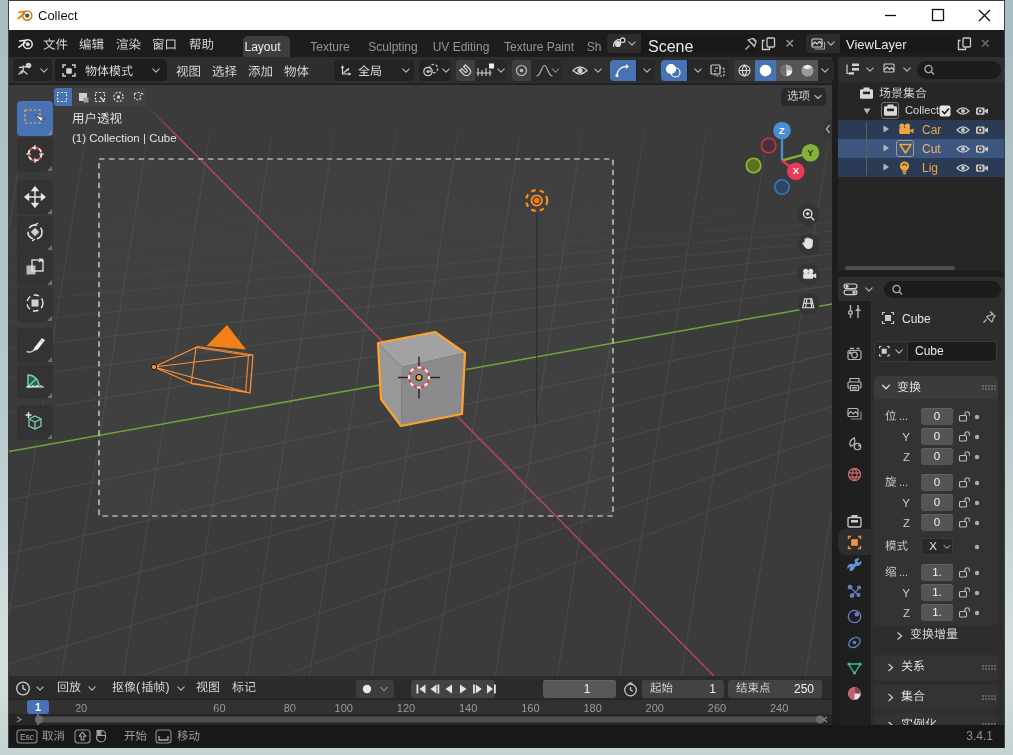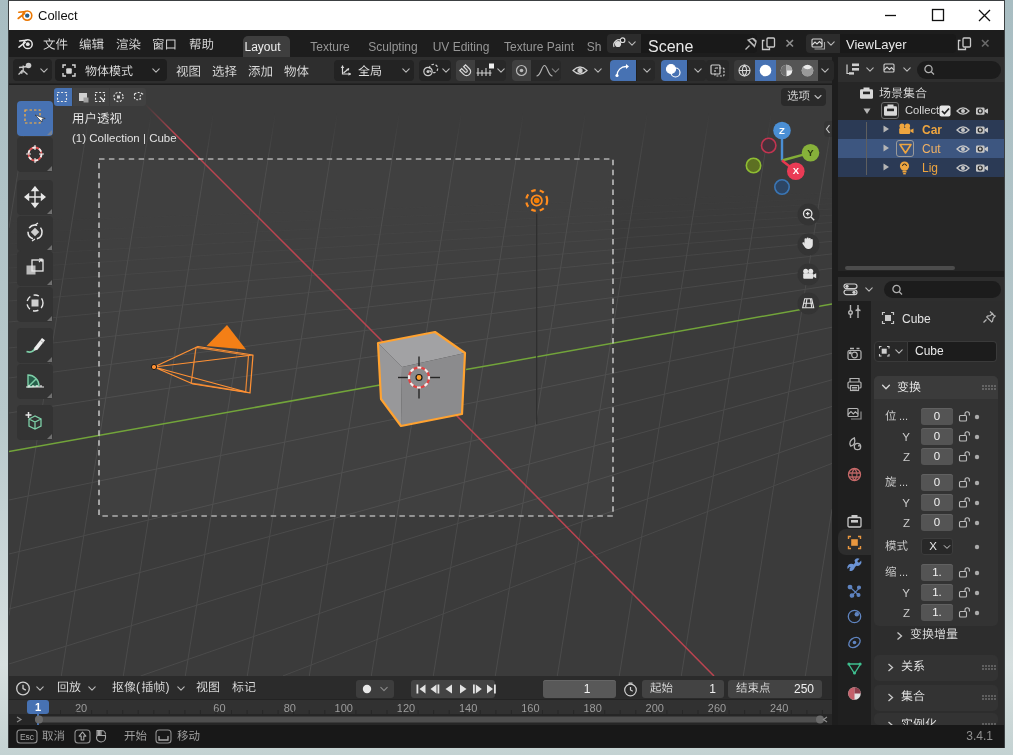--- a/index.html
+++ b/index.html
@@ -372,21 +372,21 @@
     <path d="M2.5 1.5 L8 5 L2.5 8.5 z" fill="#b5b5b5"></path>
   </svg>
 <svg style="position:absolute;left:897px;top:122px;" width="18" height="15" viewBox="0 0 18 15">
     <g fill="#eea53f">
       <circle cx="5" cy="4" r="2.6"></circle>
       <circle cx="10.5" cy="4" r="2.6"></circle>
 <rect x="2.2" y="6" width="11" height="6" rx="1.2"></rect>
       <path d="M13.4 8 L16.5 6.4 v4.8 L13.4 9.6 z"></path>
     </g>
   </svg>
-<div style="position:absolute;left:922px;top:123px;font-size:12px;color:#eea53f;font-weight:700;white-space:pre;line-height:1.2">Car</div>
+<div style="position:absolute;left:922px;top:123px;font-size:12px;color:#eea53f;font-weight:400;white-space:pre;line-height:1.2">Car</div>
 <svg style="position:absolute;left:955px;top:123px;" width="16" height="14" viewBox="0 0 16 14">
     <path d="M2 7 q6 -6.4 12 0 q-6 6.4 -12 0 z" fill="none" stroke="#c7c7c7" stroke-width="1.3"></path>
     <circle cx="8" cy="7" r="2" fill="#c7c7c7"></circle>
   </svg>
 <svg style="position:absolute;left:974px;top:123px;" width="16" height="14" viewBox="0 0 16 14">
     <g fill="#c7c7c7">
       <rect x="2" y="3.4" width="8.6" height="7.4" rx="1.4"></rect>
 <path d="M10.6 6.2 L14 4.4 v5.4 L10.6 7.8 z"></path>
       <circle cx="6.2" cy="7" r="2.6" fill="#262626"></circle>
       <circle cx="6.2" cy="7" r="1.4"></circle>

